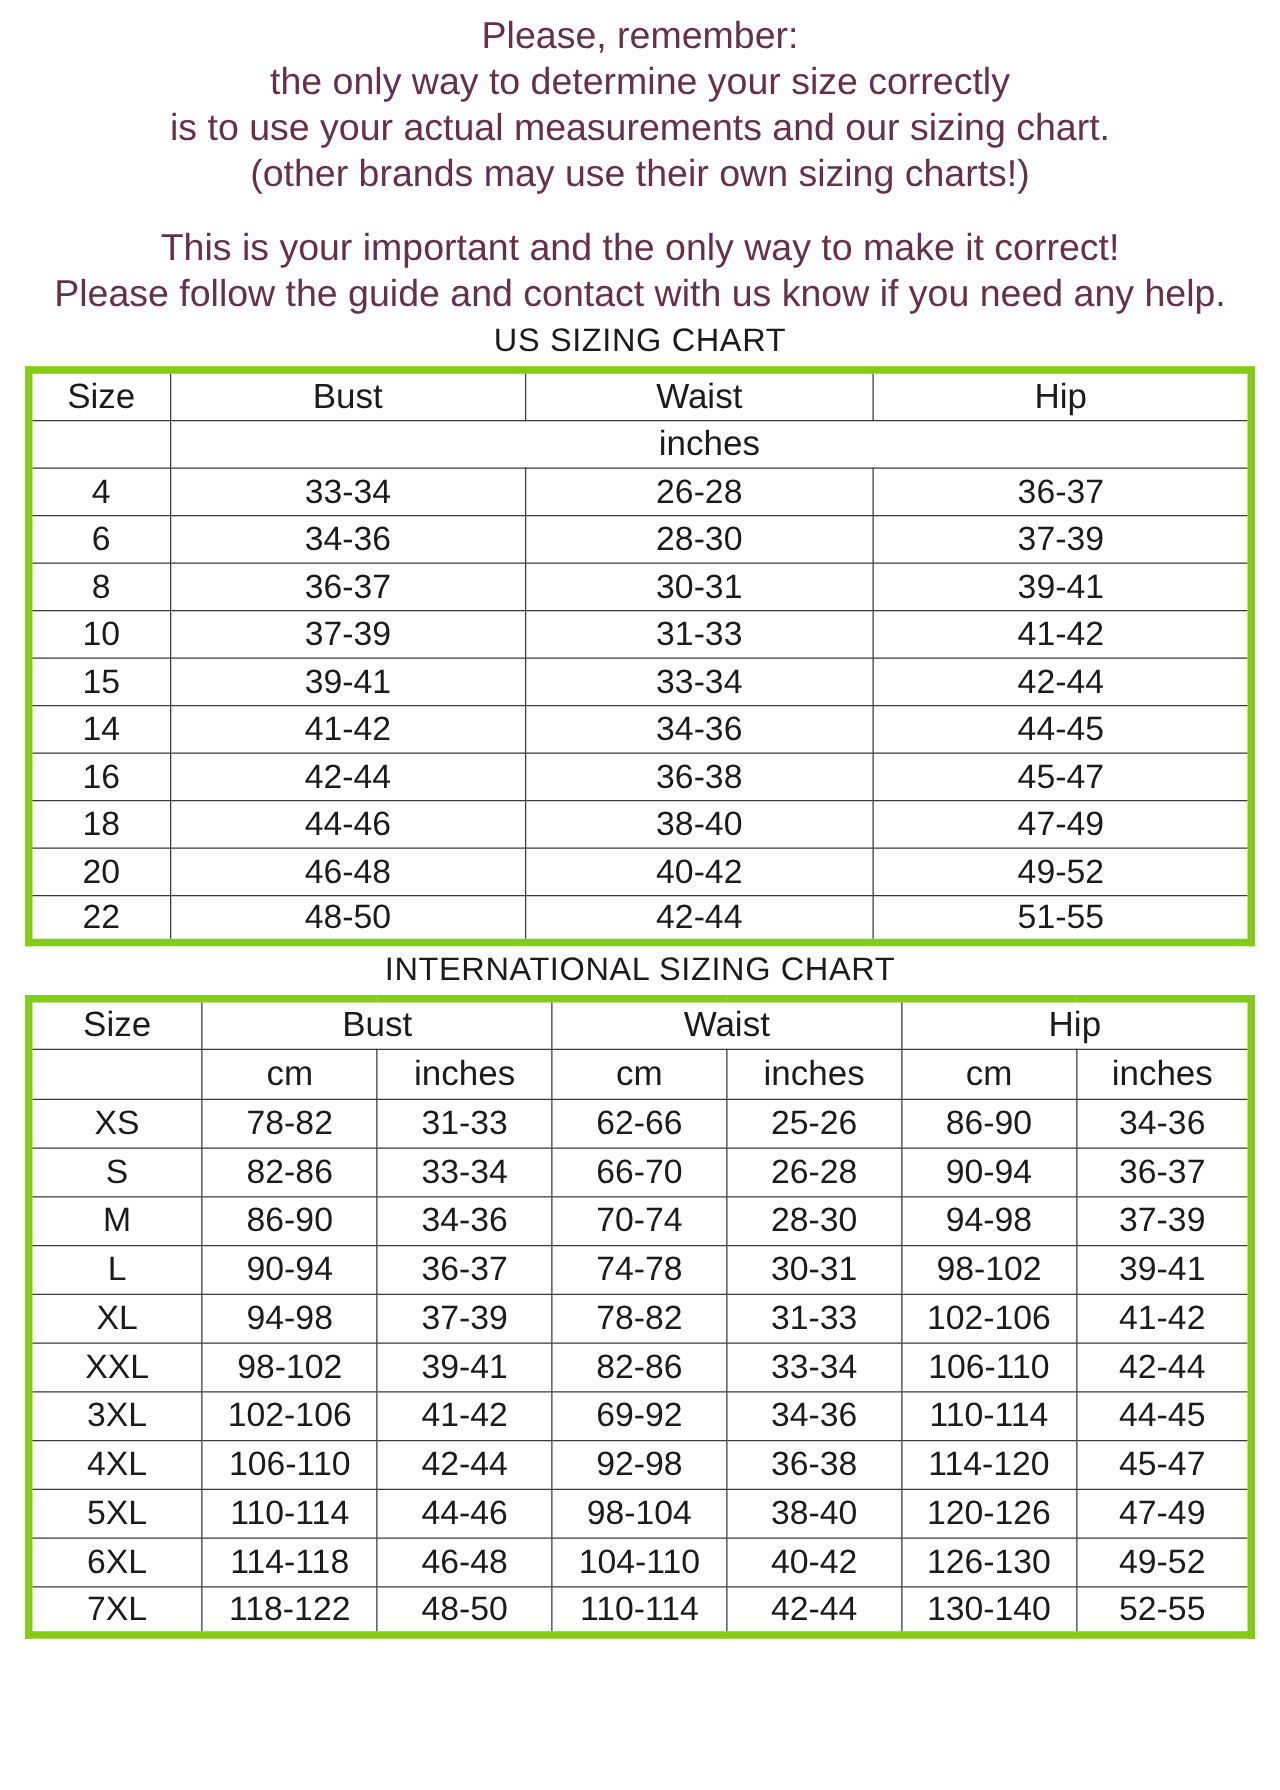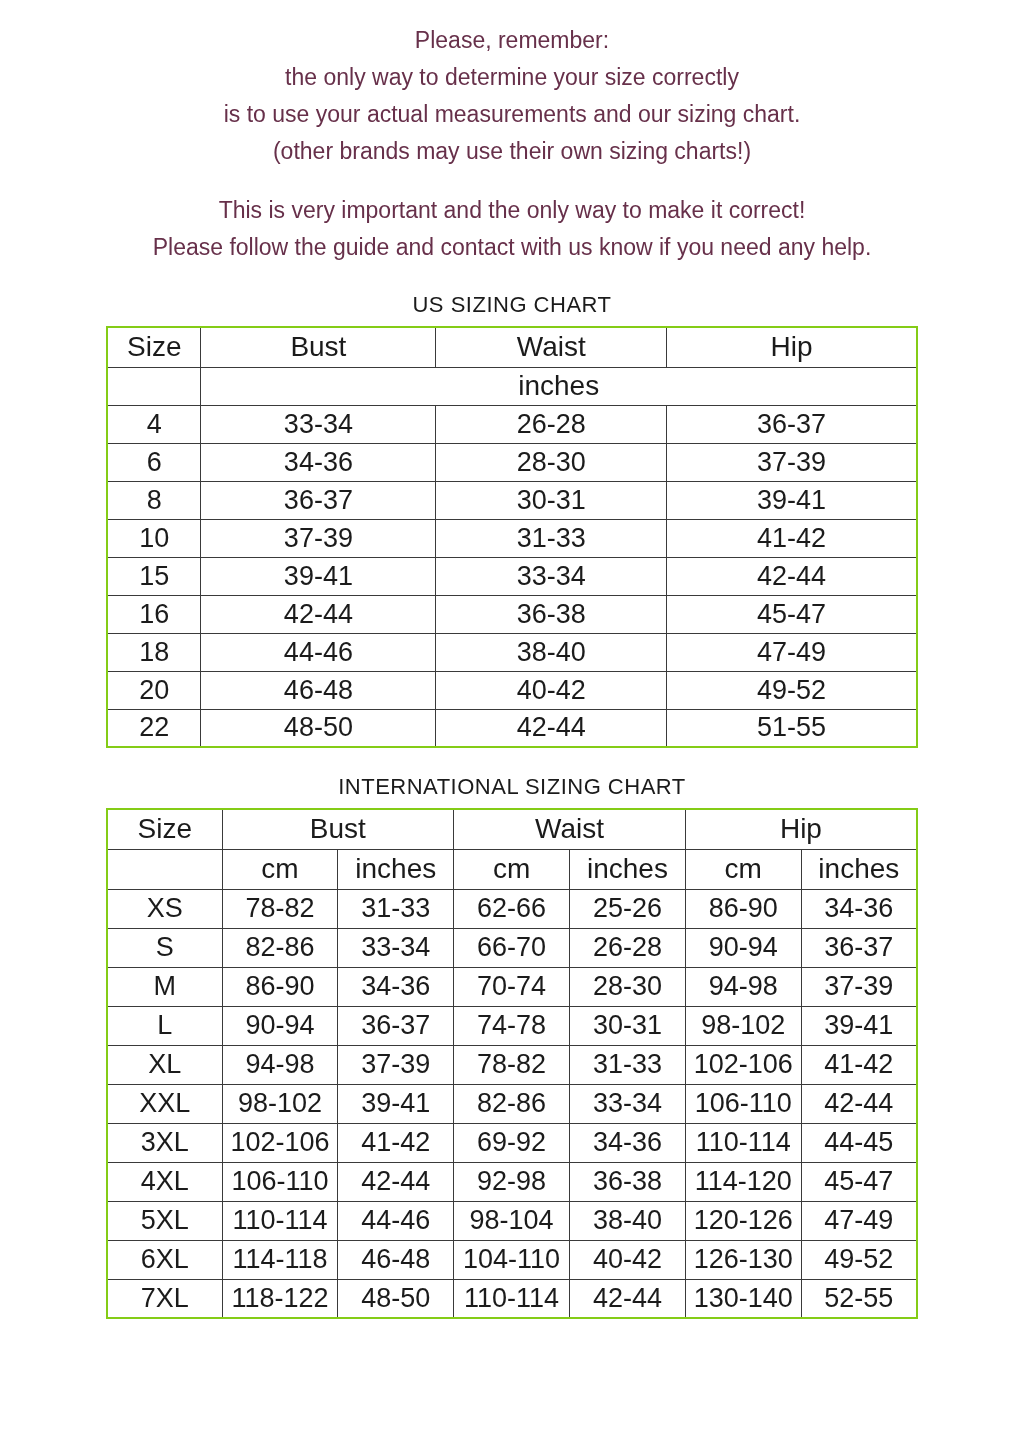--- a/index.html
+++ b/index.html
@@ -8,48 +8,48 @@
     background: #ffffff;
   }
   body {
     width: 1024px;
     height: 1432px;
     font-family: "Liberation Sans", sans-serif;
     color: #1b1b1b;
     overflow: hidden;
   }
   .intro {
-    padding-top: 22px;
+    padding-top: 10px;
     text-align: center;
-    font-size: 23px;
+    font-size: 30px;
     line-height: 37px;
     color: #67304a;
   }
   .intro-line {
     white-space: nowrap;
   }
   .intro-gap {
     height: 22px;
   }
   .chart-title {
     text-align: center;
-    font-size: 22px;
+    font-size: 26px;
     line-height: 30px;
-    margin: 24px 0 6px 0;
+    margin: 3px 0 6px 0;
     font-weight: normal;
     letter-spacing: 0.5px;
     color: #1b1b1b;
   }
   table.sizing {
-    width: 812px;
+    width: 984px;
     margin: 0 auto;
     border-collapse: collapse;
     table-layout: fixed;
     font-size: 27px;
-    border: 2px solid #84cc16;
+    border: 6px solid #84cc16;
   }
   table.sizing th,
   table.sizing td {
     border: 1.5px solid #3a3a3a;
     text-align: center;
     vertical-align: middle;
     font-weight: normal;
     padding: 0;
     overflow: hidden;
   }
@@ -63,21 +63,21 @@
 </style>
 </head>
 <body>
 
 <div class="intro">
   <div class="intro-line">Please, remember:</div>
   <div class="intro-line">the only way to determine your size correctly</div>
   <div class="intro-line">is to use your actual measurements and our sizing chart.</div>
   <div class="intro-line">(other brands may use their own sizing charts!)</div>
   <div class="intro-gap"></div>
-  <div class="intro-line">This is very important and the only way to make it correct!</div>
+  <div class="intro-line">This is your important and the only way to make it correct!</div>
   <div class="intro-line">Please follow the guide and contact with us know if you need any help.</div>
 </div>
 
 <h2 class="chart-title">US SIZING CHART</h2>
 
 <table class="sizing us-table">
   <colgroup>
     <col style="width:11.6%">
     <col style="width:29.0%">
     <col style="width:28.5%">
@@ -120,20 +120,26 @@
         <td>31-33</td>
         <td>41-42</td>
       </tr>
       <tr>
         <td>15</td>
         <td>39-41</td>
         <td>33-34</td>
         <td>42-44</td>
       </tr>
       <tr>
+        <td>14</td>
+        <td>41-42</td>
+        <td>34-36</td>
+        <td>44-45</td>
+      </tr>
+      <tr>
         <td>16</td>
         <td>42-44</td>
         <td>36-38</td>
         <td>45-47</td>
       </tr>
       <tr>
         <td>18</td>
         <td>44-46</td>
         <td>38-40</td>
         <td>47-49</td>

